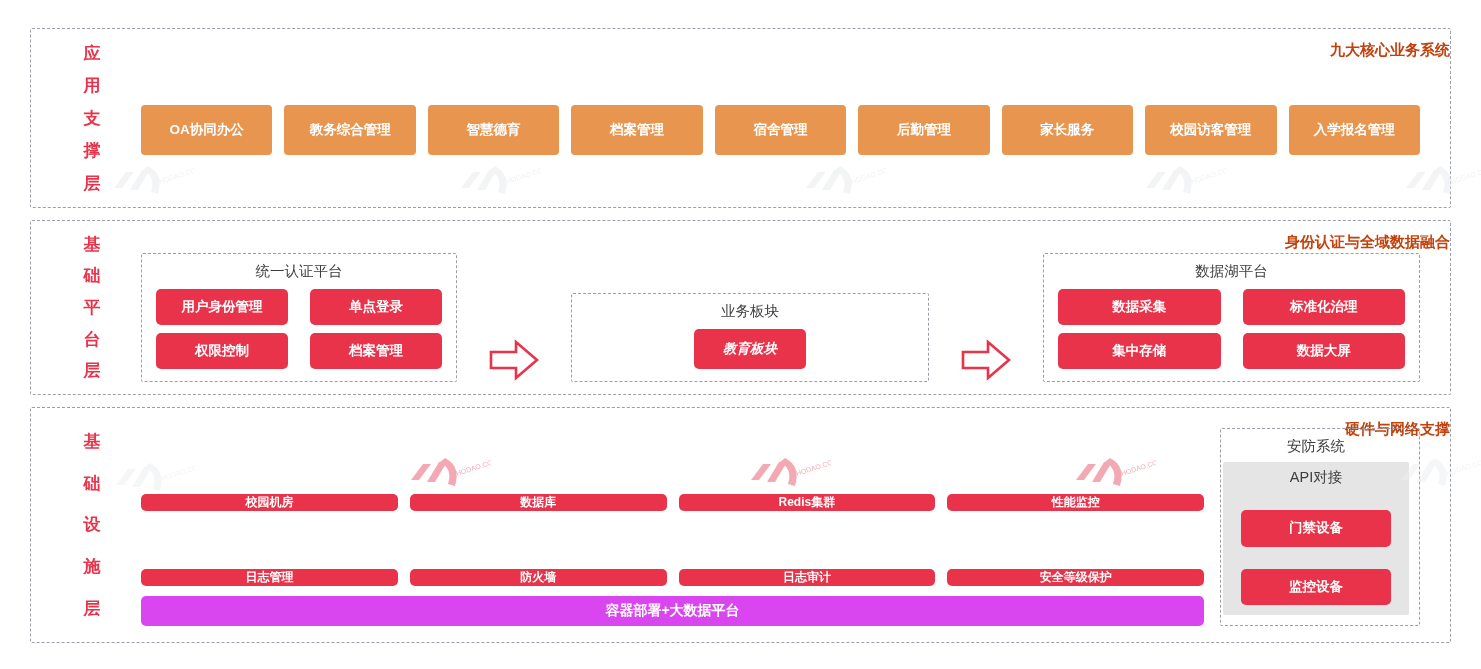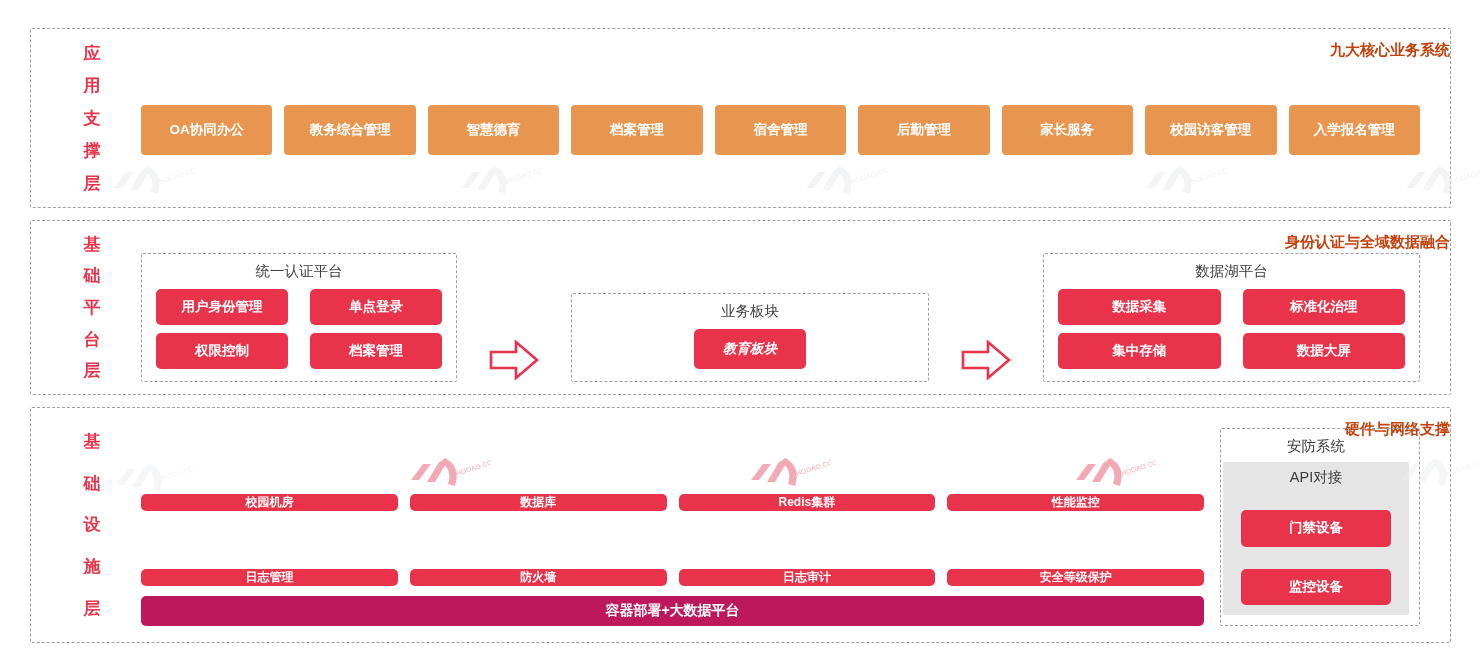--- a/index.html
+++ b/index.html
@@ -195,21 +195,21 @@
     flex: 1;
   }
   .infra-row .chip-red {
     flex: 1 1 0;
     height: auto;
     font-size: 12px;
     margin-top: 48px;
   }
   .infra-wide {
     flex: 1;
-    background: #be185d;
+    background: #d946ef;
     border-radius: 5px;
     color: #ffffff;
     font-size: 14px;
     font-weight: bold;
     display: flex;
     align-items: center;
     justify-content: center;
   }
 
   .security-panel {

